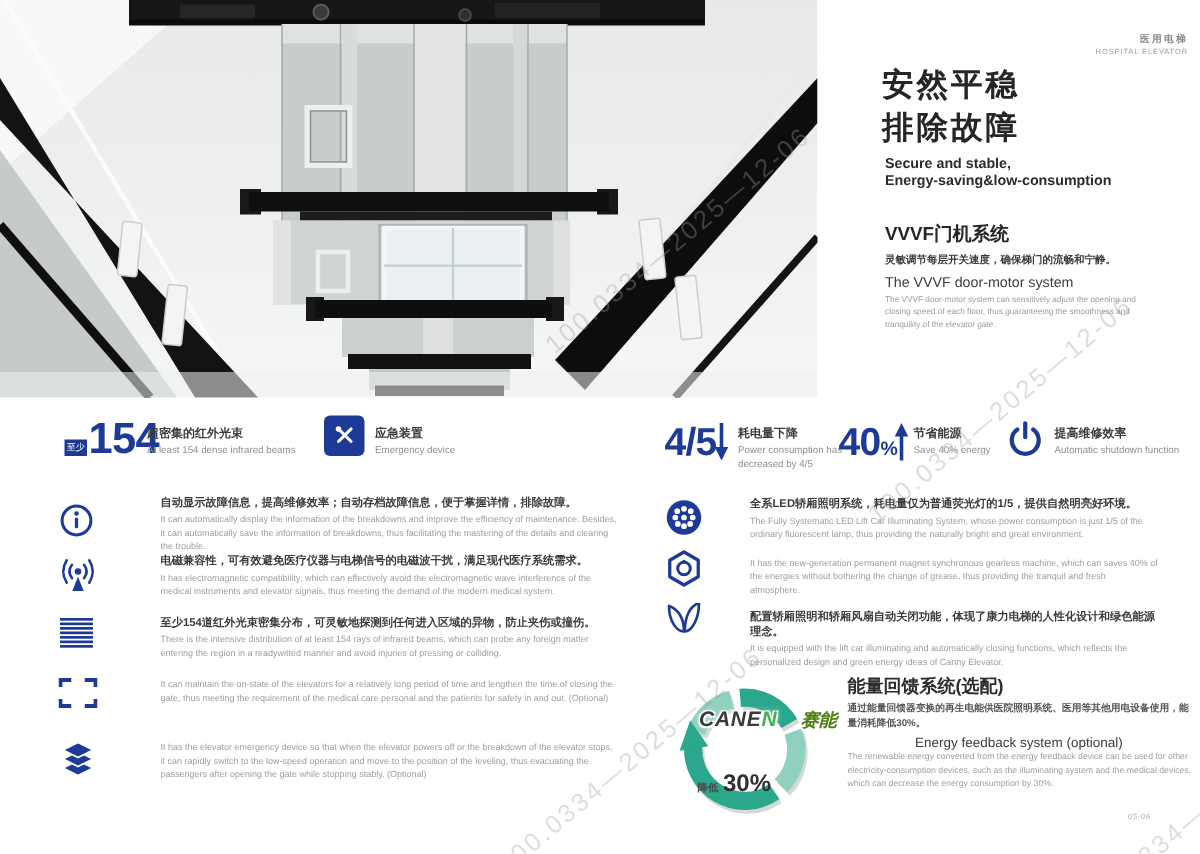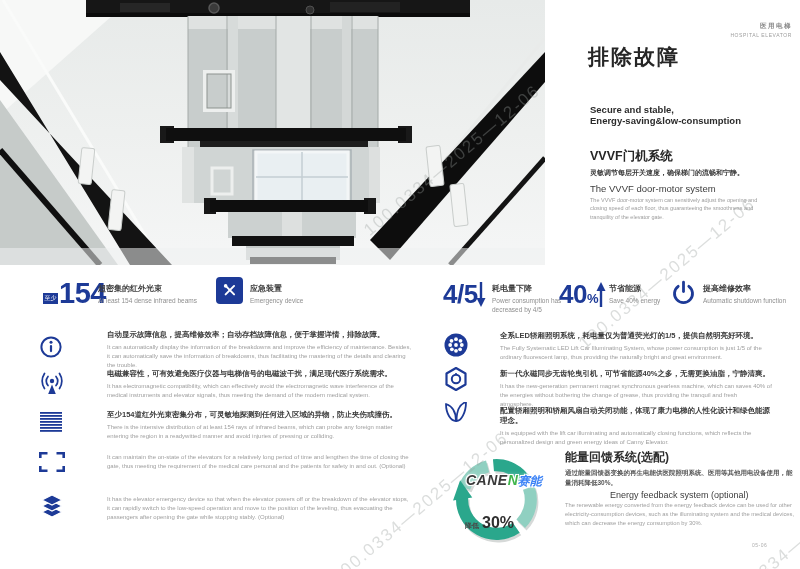--- a/index.html
+++ b/index.html
@@ -41,21 +41,21 @@
   .fl-text { left:107px; width:305px; }
   .fr-text { left:500px; width:272px; }
   .icon-blue svg { display:block; }
 
   
   .ring { left:449px; top:452px; }
   .brand { left:466px; top:471px; font-style:italic; font-weight:800; white-space:nowrap;
            text-shadow:-1px -1px 0 #fff,1px -1px 0 #fff,-1px 1px 0 #fff,1px 1px 0 #fff,0 0 4px #fff; }
   .brand .lat { font-size:14px; color:#3a3a3a; letter-spacing:0.5px; }
   .brand .grn { font-size:14px; color:#3db54a; }
-  .brand .zh  { font-size:12px; color:#3b82f6; }
+  .brand .zh  { font-size:12px; color:#4d7c0f;margin-left:16px; }
   .reduce { left:465px; top:514px; white-space:nowrap; }
   .reduce .lbl { font-size:7px; font-weight:bold; color:#4a4a4a; margin-right:3px; }
   .reduce .val { font-size:16px; font-weight:800; color:#2f2f2f; }
   .ef-title-zh { left:565px; top:449px; font-size:12px; font-weight:800; color:#2c2c2c; }
   .ef-zh { left:565px; top:468px; width:230px; font-size:6.5px; font-weight:bold; color:#555; line-height:1.55; }
   .ef-title-en { left:565px; top:490px; font-size:9px; color:#3d3d3d;padding-left:45px; }
   .ef-en { left:565px; top:501px; width:230px; font-size:5.8px; color:#9e9e9e; line-height:1.55; }
   .pagenum { left:752px; top:542px; font-size:5px; color:#adadad; letter-spacing:0.5px; }
 
   
@@ -135,20 +135,21 @@
     <rect x="0" y="248" width="545" height="17" fill="#eff1f0" opacity="0.55"></rect>
   </svg>
 </div>
 
 <div class="abs corner">
   <div class="zh">医用电梯</div>
   <div class="en">HOSPITAL ELEVATOR</div>
 </div>
 
 <div class="abs hero-title">
+  <div>安然平稳</div>
   <div>排除故障</div>
 </div>
 <div class="abs hero-sub">
   <div>Secure and stable,</div>
   <div>Energy-saving&amp;low-consumption</div>
 </div>
 <div class="abs vvvf-title">VVVF门机系统</div>
 <div class="abs vvvf-zh">灵敏调节每层开关速度，确保梯门的流畅和宁静。</div>
 <div class="abs vvvf-entitle">The VVVF door-motor system</div>
 <div class="abs vvvf-en">The VVVF door-motor system can sensitively adjust the opening and closing speed of each floor, thus guaranteeing the smoothness and tranquility of the elevator gate.</div>
@@ -297,21 +298,20 @@
 </div>
 
 <div class="abs icon-blue" style="left:443px; top:366px;">
   <svg width="26" height="26" viewBox="0 0 26 26">
     <polygon points="22.5,18.5 13,24 3.5,18.5 3.5,7.5 13,2 22.5,7.5" fill="none" stroke="#1d3a97" stroke-width="2.2" stroke-linejoin="round"></polygon>
     <circle cx="13" cy="13" r="4.2" fill="none" stroke="#1d3a97" stroke-width="2"></circle>
     <circle cx="13" cy="8.2" r="1.1" fill="#1d3a97"></circle>
   </svg>
 </div>
 <div class="abs fr-text" style="top:369px;">
-  <div class="f-zh">新一代永磁同步无齿轮曳引机，可节省能源40%之多，无需更换油脂，宁静清爽。</div>
   <div class="f-en">It has the new-generation permanent magnet synchronous gearless machine, which can saves 40% of the energies without bothering the change of grease, thus providing the tranquil and fresh atmosphere.</div>
 </div>
 
 <div class="abs icon-blue" style="left:443px; top:402px;">
   <svg width="26" height="22" viewBox="0 0 26 22">
     <g fill="none" stroke="#1d3a97" stroke-width="1.8" stroke-linejoin="round">
       <path d="M3,2 C3,12 8,19 13,19 C13,10 9,4 3,2 Z"></path>
       <path d="M23,0 C23,11 18,19 13.5,19 C13.5,9 17,2 23,0 Z"></path>
     </g>
   </svg>

